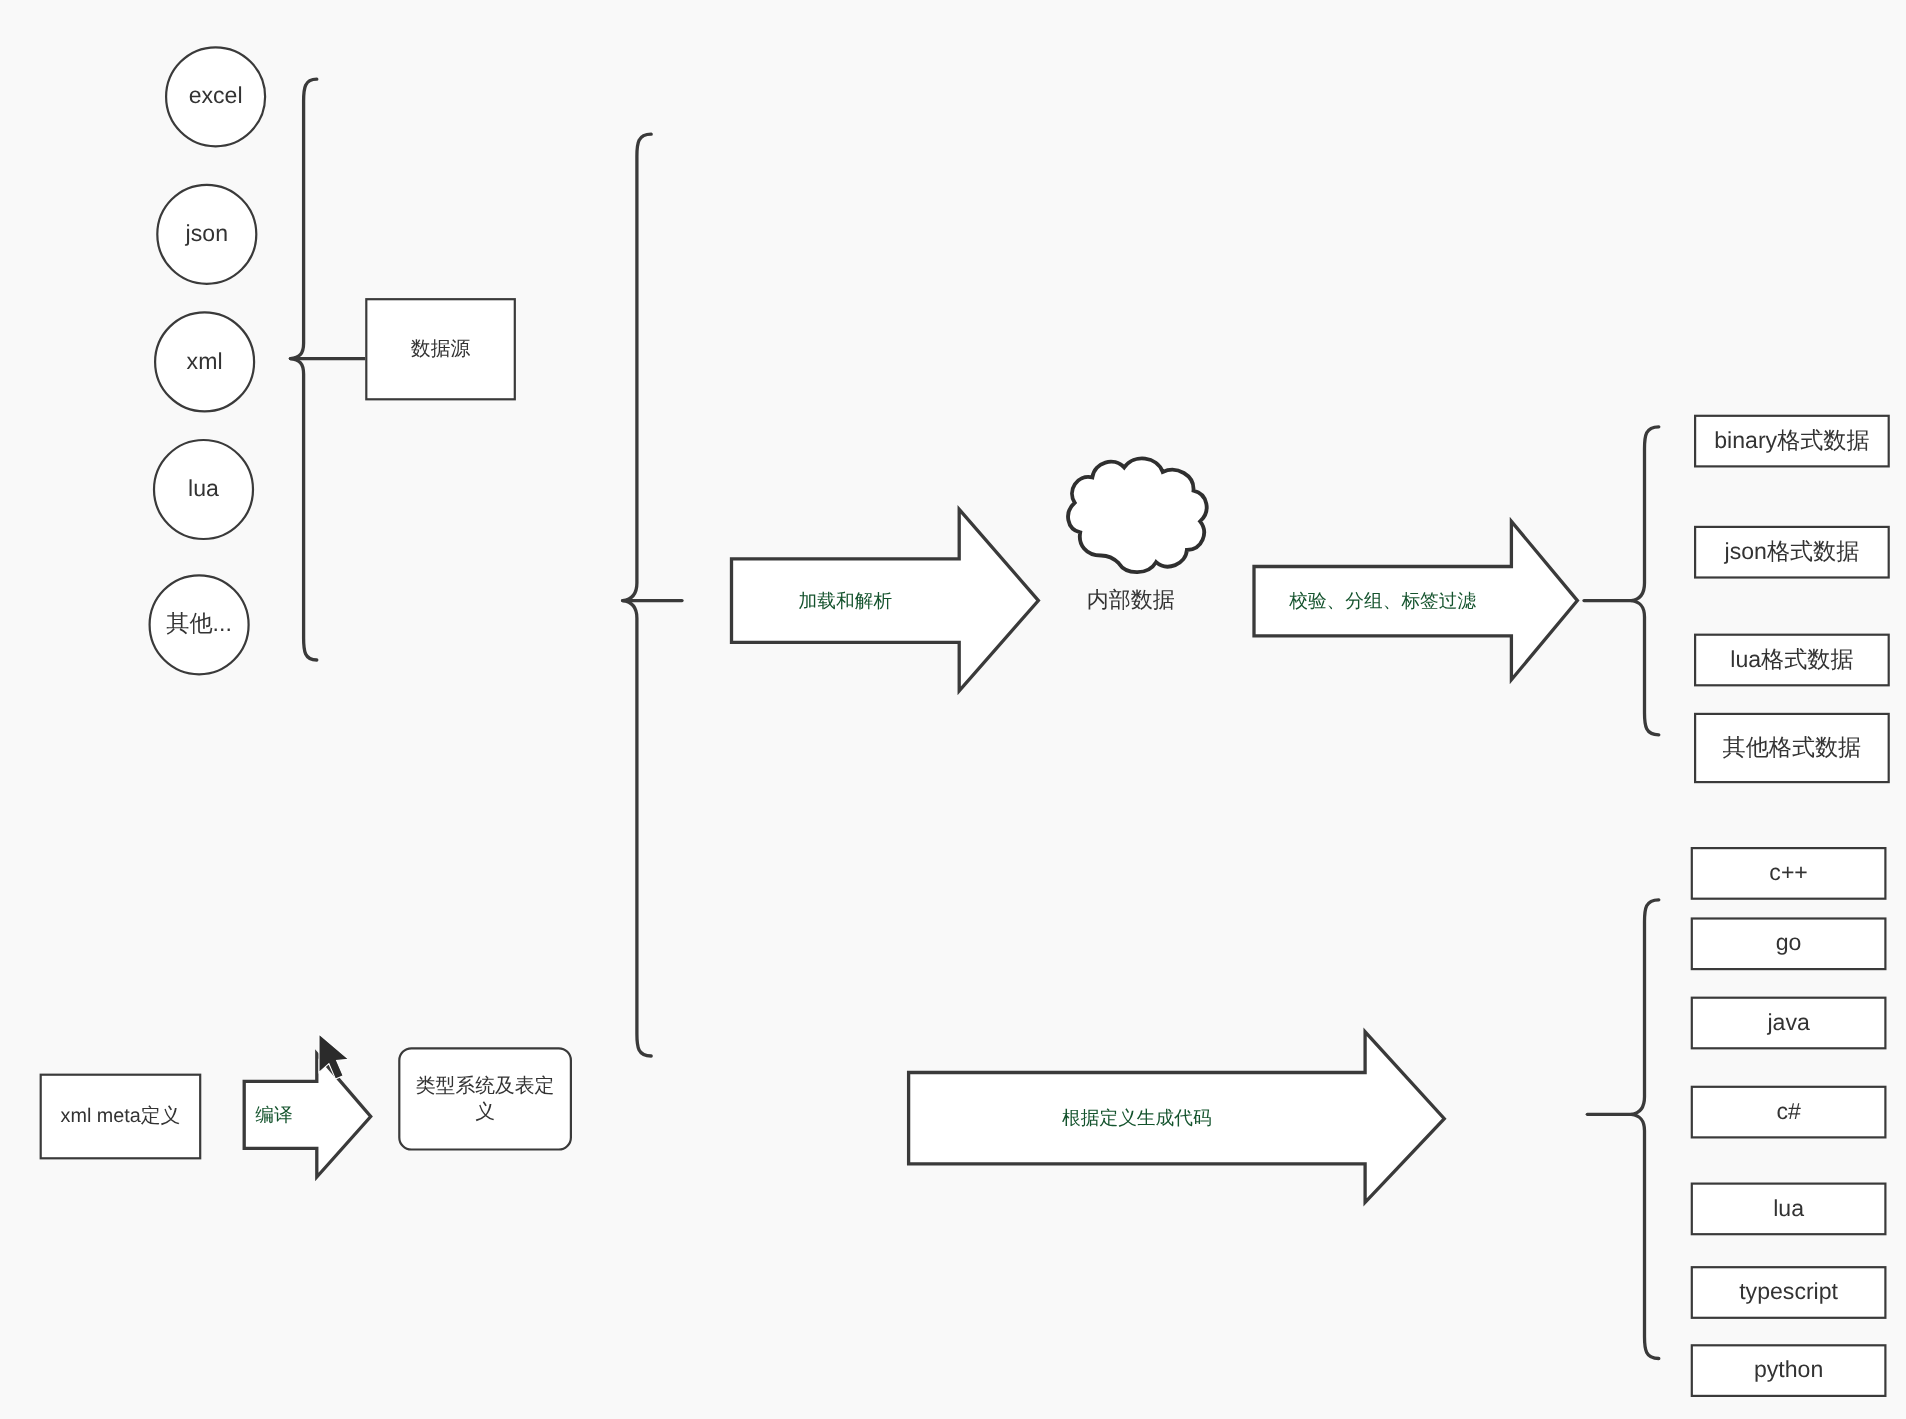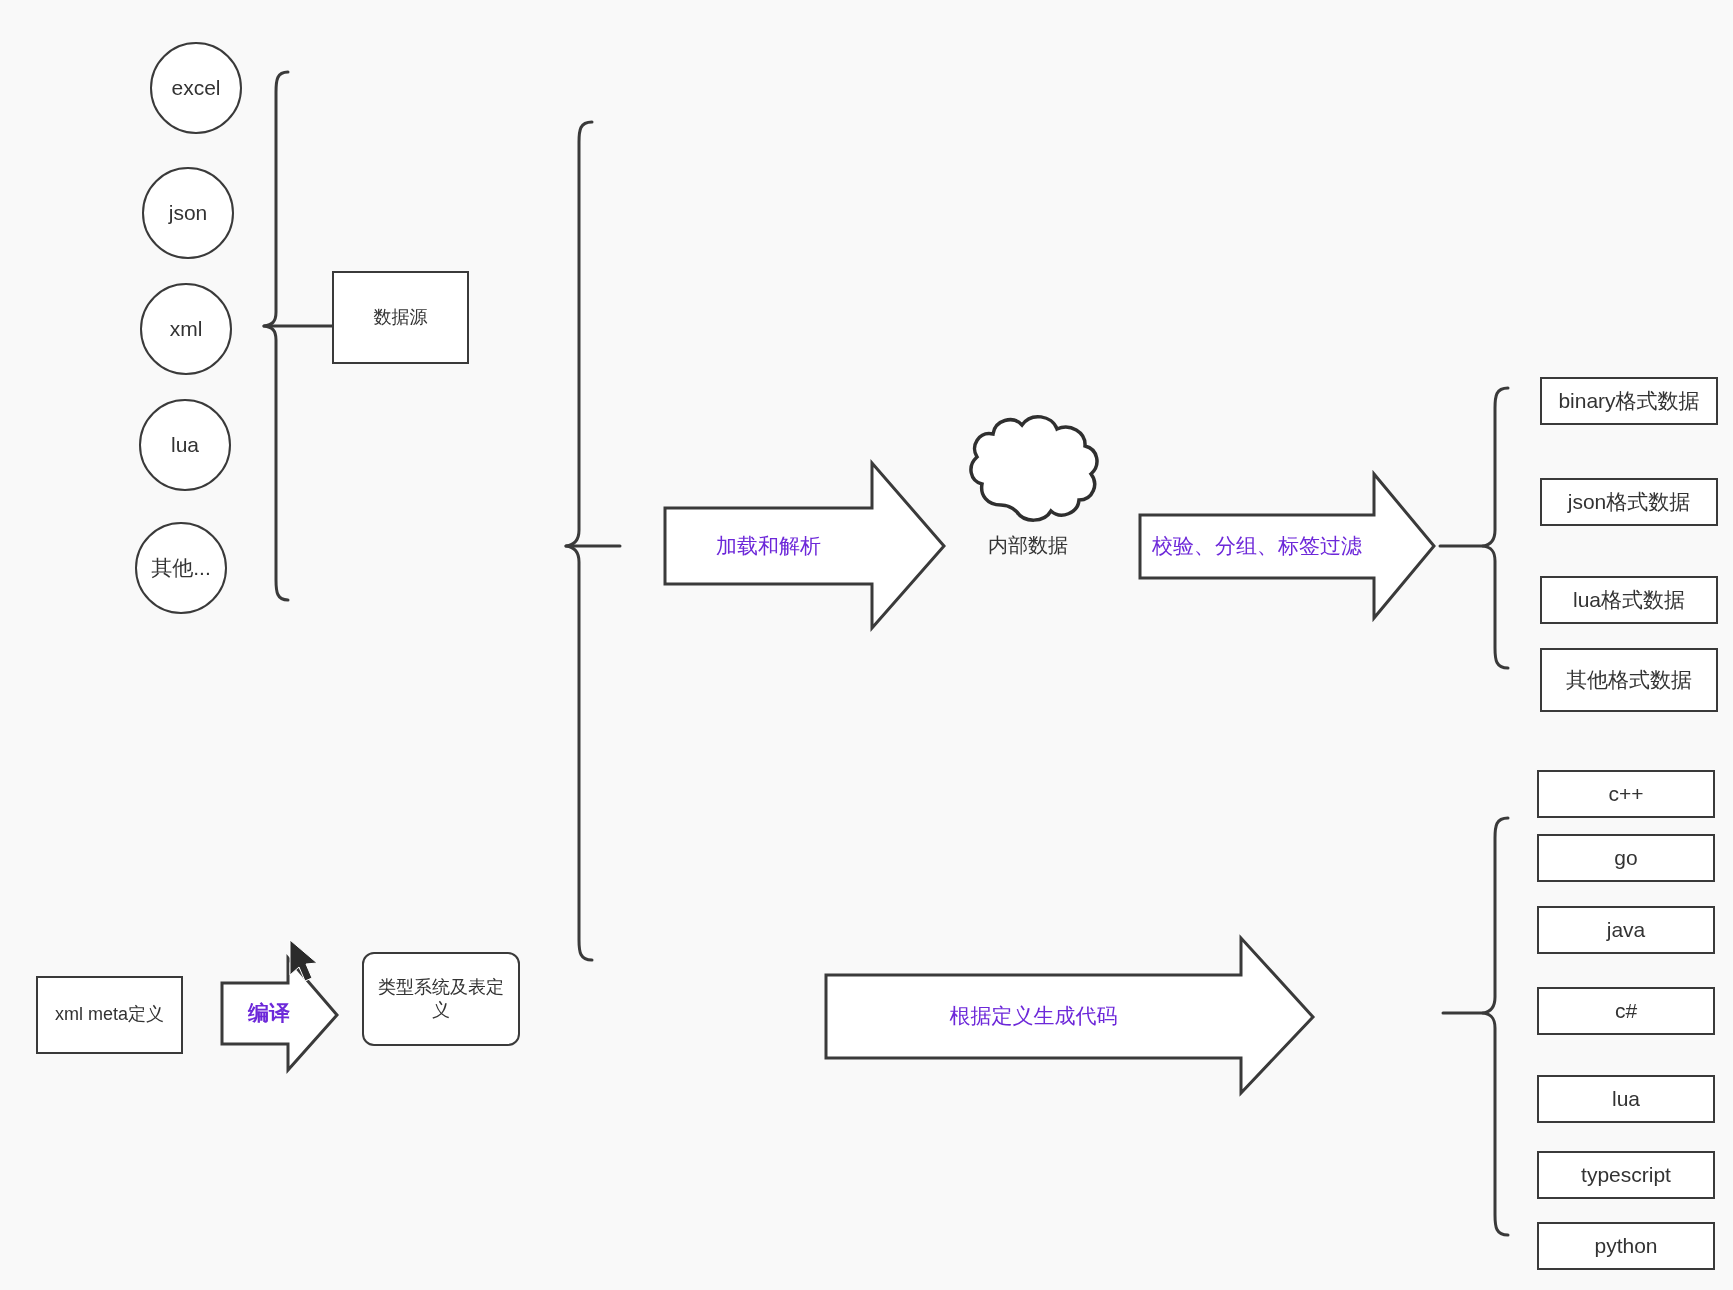--- a/index.html
+++ b/index.html
@@ -27,21 +27,21 @@
   svg.overlay{position:absolute;left:0;top:0;width:1733px;height:1290px;
               pointer-events:none;overflow:visible;}
   svg.overlay .stroke{fill:none;stroke:#3a3a3a;stroke-width:3;
                       stroke-linecap:round;stroke-linejoin:round;}
   svg.overlay .shape{fill:#ffffff;stroke:#3a3a3a;stroke-width:3;
                      stroke-linejoin:miter;}
   svg.overlay .cloudshape{fill:#ffffff;stroke:#2f2f2f;stroke-width:3.5;}
 
   
   .arrow-label{position:absolute;display:flex;align-items:center;
-               justify-content:center;font-size:21px;color:#6d28d9;
+               justify-content:center;font-size:17px;color:#14532d;
                text-align:center;white-space:nowrap;}
   .cloud-label{position:absolute;display:flex;align-items:center;
                justify-content:flex-start;font-size:20px;color:#333333;
                white-space:nowrap;}
 </style>
 </head>
 <body>
 
 <div id="stage">
 
@@ -152,21 +152,21 @@
   </div>
 
   <div class="node rect fs21" style="left:332px;top:271px;width:137px;height:93px;">
     <span>数据源</span>
   </div>
 
   <div class="node rect fs21" style="left:36px;top:976px;width:147px;height:78px;padding:0 6px;align-items:center;">
     <span>xml meta定义</span>
   </div>
 
-  <div class="arrow-label" style="left:230px;top:995px;width:78px;height:36px;font-weight:bold;">
+  <div class="arrow-label" style="left:210px;top:995px;width:78px;height:36px;">
     <span>编译</span>
   </div>
 
   <div class="node round fs21" style="left:362px;top:952px;width:158px;height:94px;padding:0 8px;">
     <span>类型系统及表定义</span>
   </div>
 
   <div class="arrow-label" style="left:665px;top:528px;width:207px;height:36px;">
     <span>加载和解析</span>
   </div>

